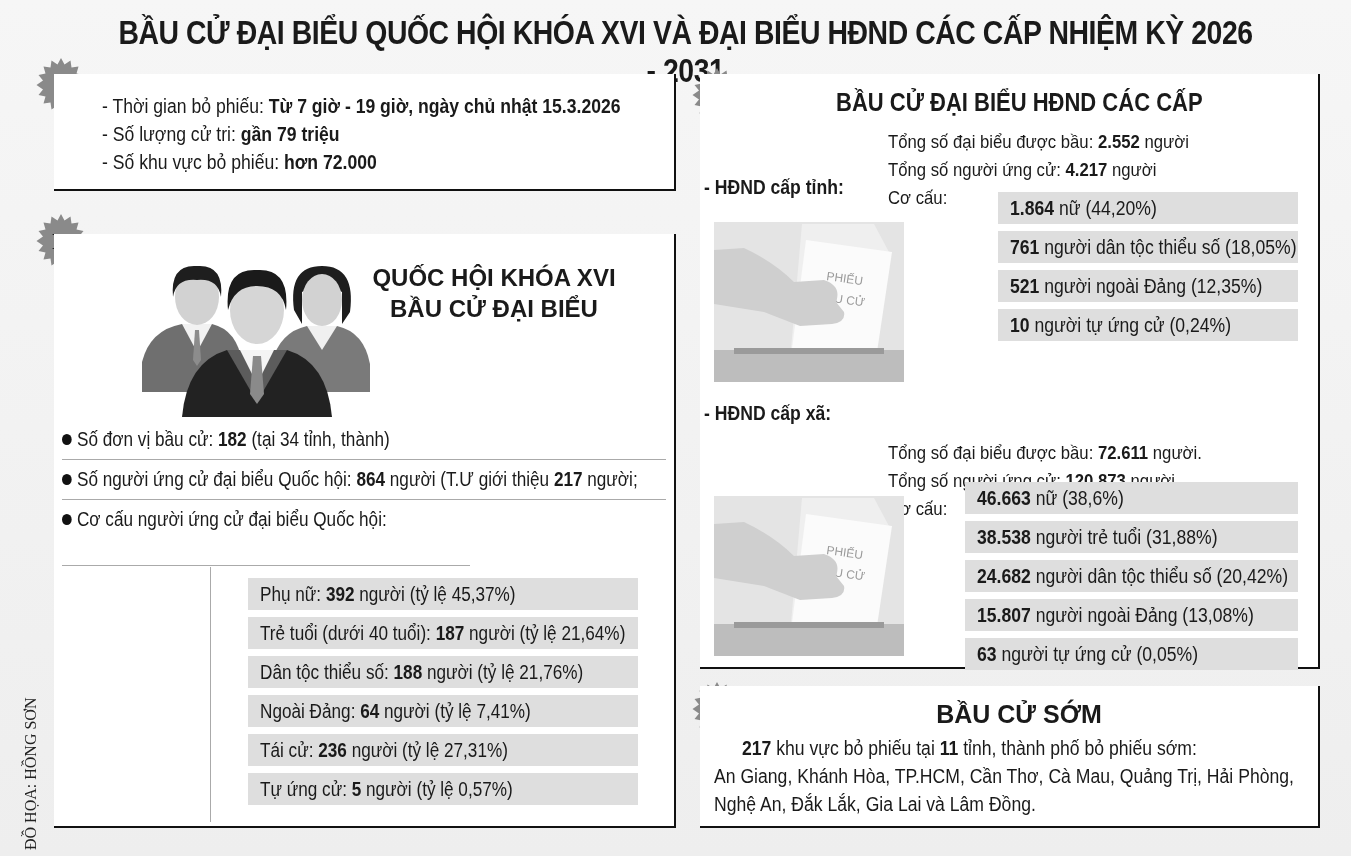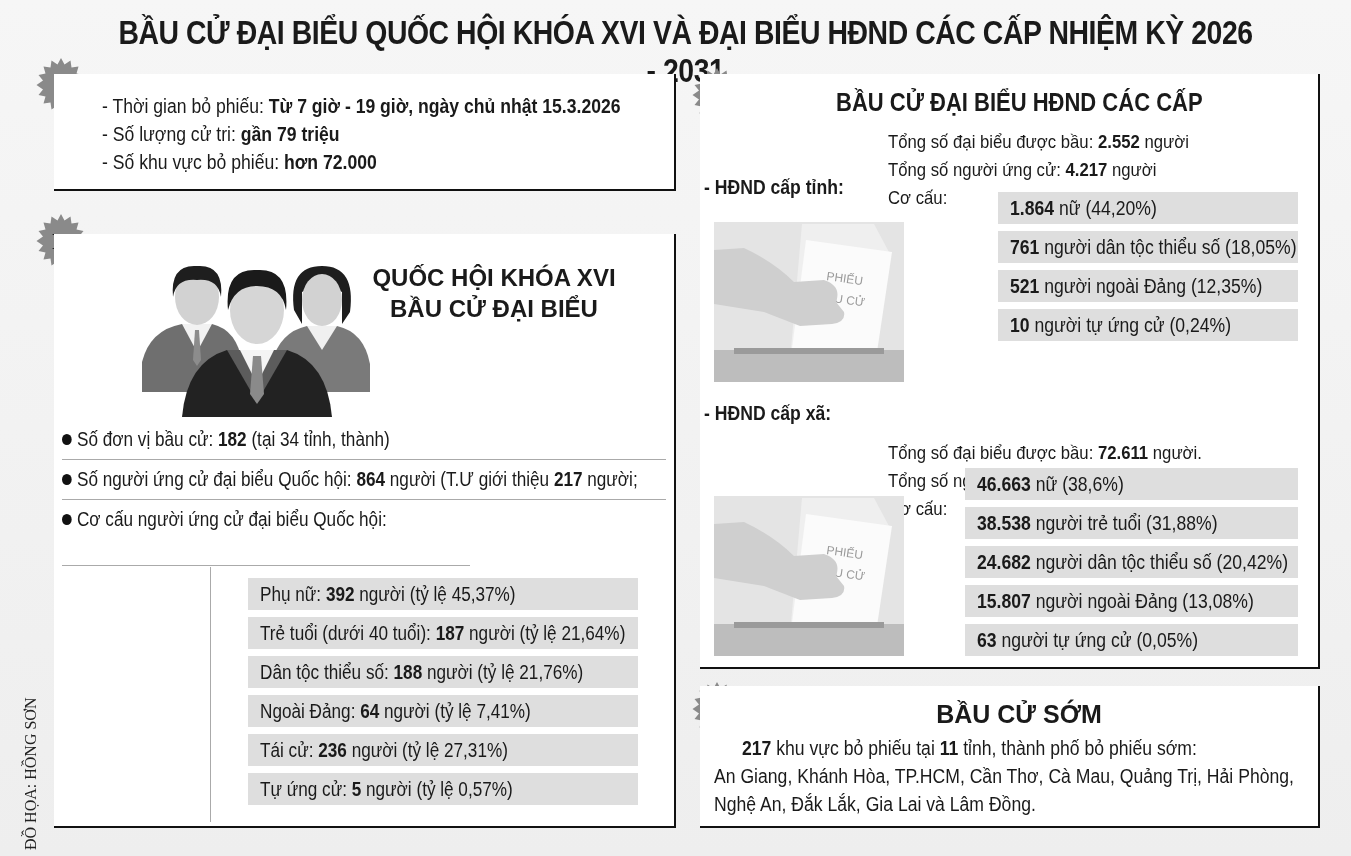--- a/index.html
+++ b/index.html
@@ -183,21 +183,21 @@
   <svg class="ballot" style="left:14px;top:422px;" viewBox="0 0 190 160">
     <rect x="0" y="0" width="190" height="160" fill="#e4e4e4"></rect>
     <polygon points="88,2 160,2 175,30 100,150 75,150" fill="#efefef"></polygon>
     <polygon points="92,18 178,30 160,150 75,150" fill="#fbfbfb"></polygon>
     <text x="112" y="58" font-size="12" fill="#9a9a9a" transform="rotate(8 112 58)" font-family="Liberation Sans, sans-serif">PHIẾU</text>
     <text x="104" y="78" font-size="12" fill="#9a9a9a" transform="rotate(8 104 78)" font-family="Liberation Sans, sans-serif">BẦU CỬ</text>
     <path d="M0,28 L30,26 Q60,40 80,60 L110,58 Q128,64 122,80 L130,90 Q132,100 118,102 L86,104 L50,90 L0,82 Z" fill="#cfcfcf"></path>
     <rect x="0" y="128" width="190" height="32" fill="#bdbdbd"></rect>
     <rect x="20" y="126" width="150" height="6" fill="#9a9a9a"></rect>
   </svg>
-  <div class="hd-rows" style="left:258px;top:394px;padding-left:7px;">
+  <div class="hd-rows" style="left:258px;top:408px;padding-left:7px;">
     <div class="bar"><span class="cond"><b>46.663</b><span> nữ (38,6%)</span></span></div>
     <div class="bar"><span class="cond"><b>38.538</b><span> người trẻ tuổi (31,88%)</span></span></div>
     <div class="bar"><span class="cond"><b>24.682</b><span> người dân tộc thiểu số (20,42%)</span></span></div>
     <div class="bar"><span class="cond"><b>15.807</b><span> người ngoài Đảng (13,08%)</span></span></div>
     <div class="bar"><span class="cond"><b>63</b><span> người tự ứng cử (0,05%)</span></span></div>
   </div>
 </div>
 
 <div class="badge" style="left:690px;top:682px;">
   <svg width="54" height="54" viewBox="0 0 54 54">

